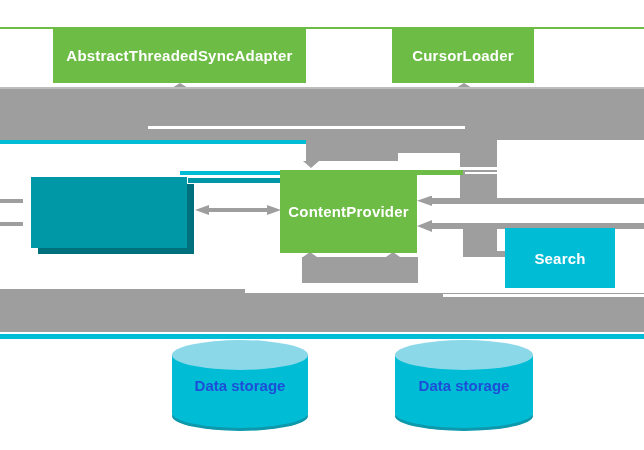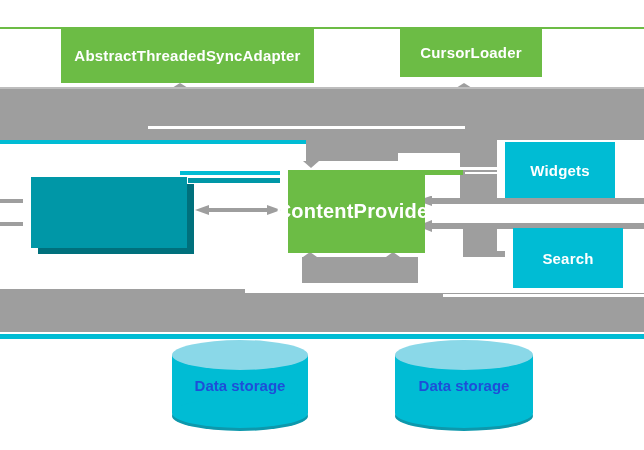--- a/index.html
+++ b/index.html
@@ -10,21 +10,21 @@
   .abs{position:absolute;}
   .gray{background:var(--gray);}
   .whiteline{background:#ffffff;}
   .greenline{background:var(--green);}
   .cyanline{background:var(--cyan);}
   .tealmidline{background:var(--teal_mid);}
   .node{
     position:absolute;display:flex;align-items:center;justify-content:center;
     color:#fff;text-align:center;
   }
-  .node.green{background:var(--green);margin-left:8px;}
+  .node.green{background:var(--green);}
   .node.cyan{background:var(--cyan);}
   .lbl{font-weight:600;letter-spacing:.2px;}
   .tri{position:absolute;background:var(--gray);}
   .tri-up{clip-path:polygon(0 100%,100% 100%,50% 0);}
   .tri-down{clip-path:polygon(0 0,100% 0,50% 100%);}
   .tri-left{clip-path:polygon(100% 0,100% 100%,0 50%);}
   .tri-right{clip-path:polygon(0 0,0 100%,100% 50%);}
   .cyl-ellipse{position:absolute;border-radius:50%;}
   .cyl-label{
     position:absolute;display:flex;align-items:center;justify-content:center;
@@ -86,36 +86,33 @@
   <div class="abs whiteline" style="left:443px;top:294px;width:201px;height:3px;"></div>
 
   <div class="abs cyanline" style="left:0;top:334px;width:644px;height:5px;"></div>
 
   <div class="abs greenline" style="left:0;top:27px;width:644px;height:2px;"></div>
 
   <div class="node green" style="left:53px;top:28px;width:253px;height:55px;">
     <span class="lbl" style="font-size:15px;">AbstractThreadedSyncAdapter</span>
   </div>
 
-  <div class="node green" style="left:392px;top:28px;width:142px;height:49px;">
+  <div class="node green" style="left:392px;top:28px;width:142px;height:55px;">
     <span class="lbl" style="font-size:15px;">CursorLoader</span>
   </div>
 
   <div class="abs" style="left:38px;top:184px;width:156px;height:70px;background:var(--teal_dark);"></div>
   <div class="abs" style="left:31px;top:177px;width:156px;height:71px;background:var(--teal_mid);"></div>
 
   <div class="node green" style="left:280px;top:170px;width:137px;height:83px;">
-    <span class="lbl" style="font-size:20px;">ContentProvider</span>
+    <span class="lbl" style="font-size:15px;">ContentProvider</span>
   </div>
 
-  <div class="node cyan" style="left:505px;top:142px;width:110px;height:56px;">
-    <span class="lbl" style="font-size:15px;">Widgets</span>
-  </div>
 
-  <div class="node cyan" style="left:505px;top:228px;width:110px;height:60px;margin-left:8px;">
+  <div class="node cyan" style="left:505px;top:228px;width:110px;height:60px;">
     <span class="lbl" style="font-size:15px;">Search</span>
   </div>
 
   <div>
     <div class="cyl-ellipse" style="left:172px;top:401px;width:136px;height:30px;background:var(--cyl_rim);"></div>
     <div class="abs" style="left:172px;top:355px;width:136px;height:58px;background:var(--cyan);"></div>
     <div class="cyl-ellipse" style="left:172px;top:398px;width:136px;height:30px;background:var(--cyan);"></div>
     <div class="cyl-ellipse" style="left:172px;top:340px;width:136px;height:30px;background:var(--cyan_light);"></div>
     <div class="cyl-label" style="left:172px;top:370px;width:136px;height:30px;font-size:15px;">Data storage</div>
   </div>

